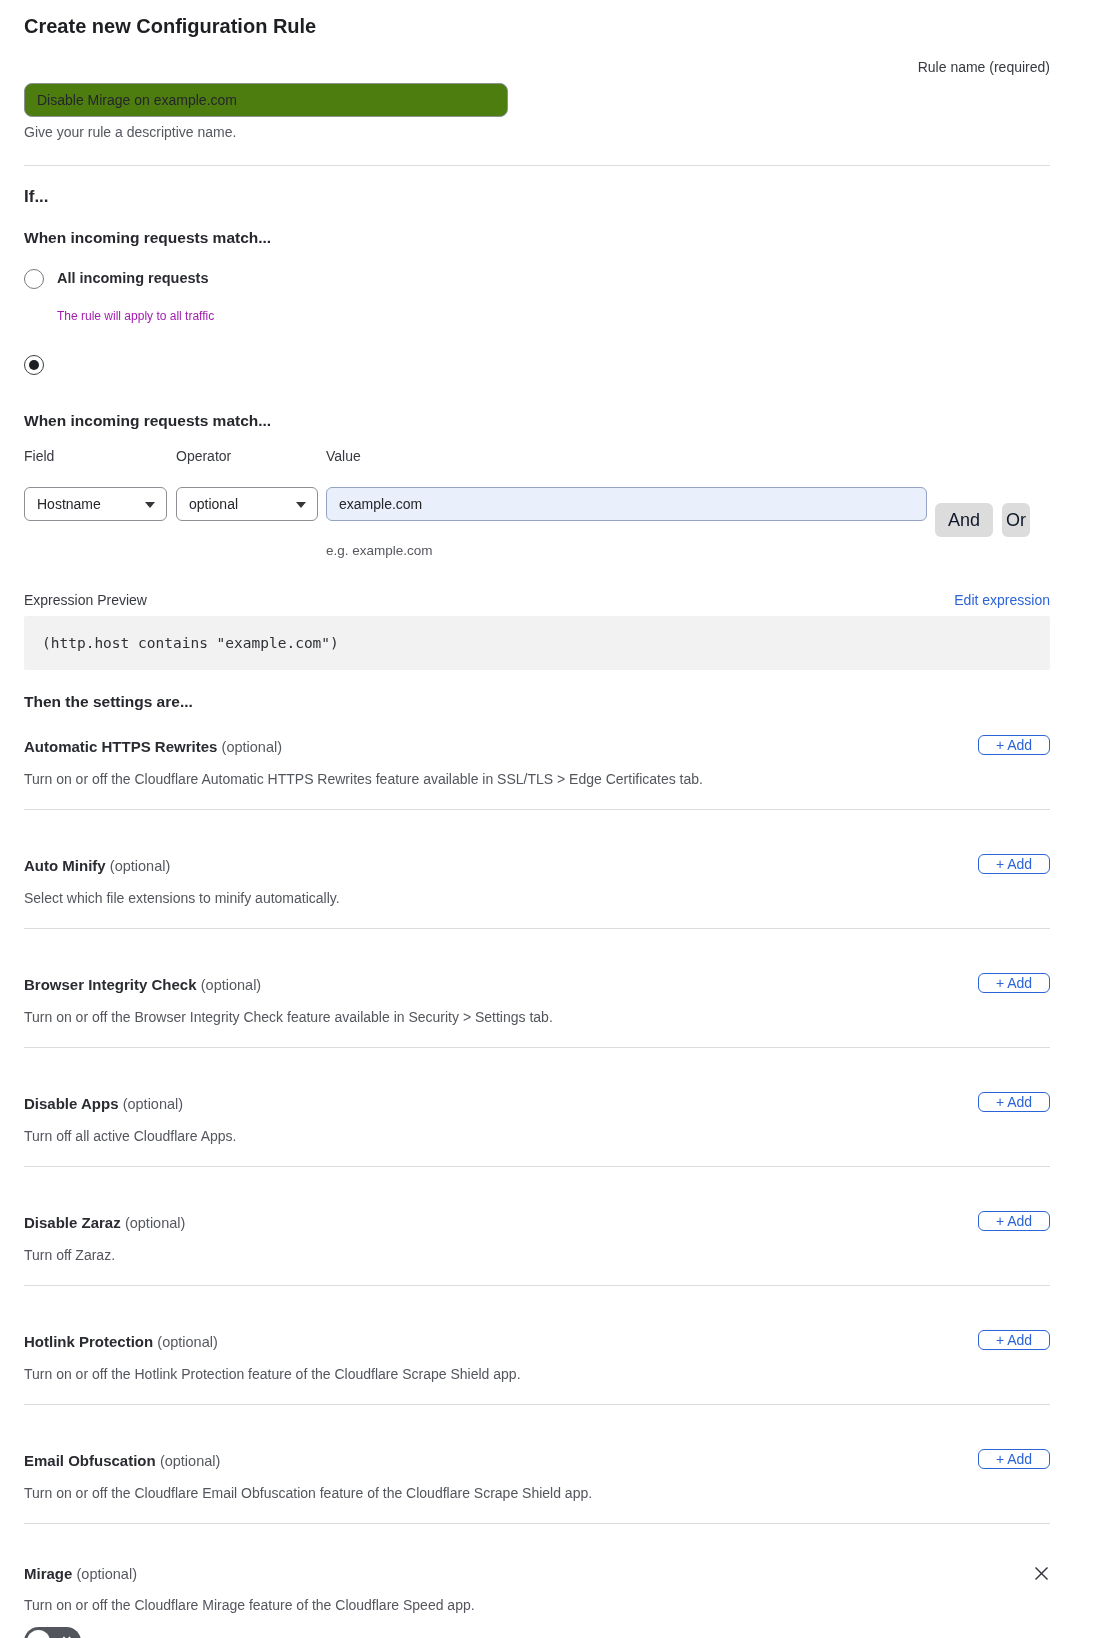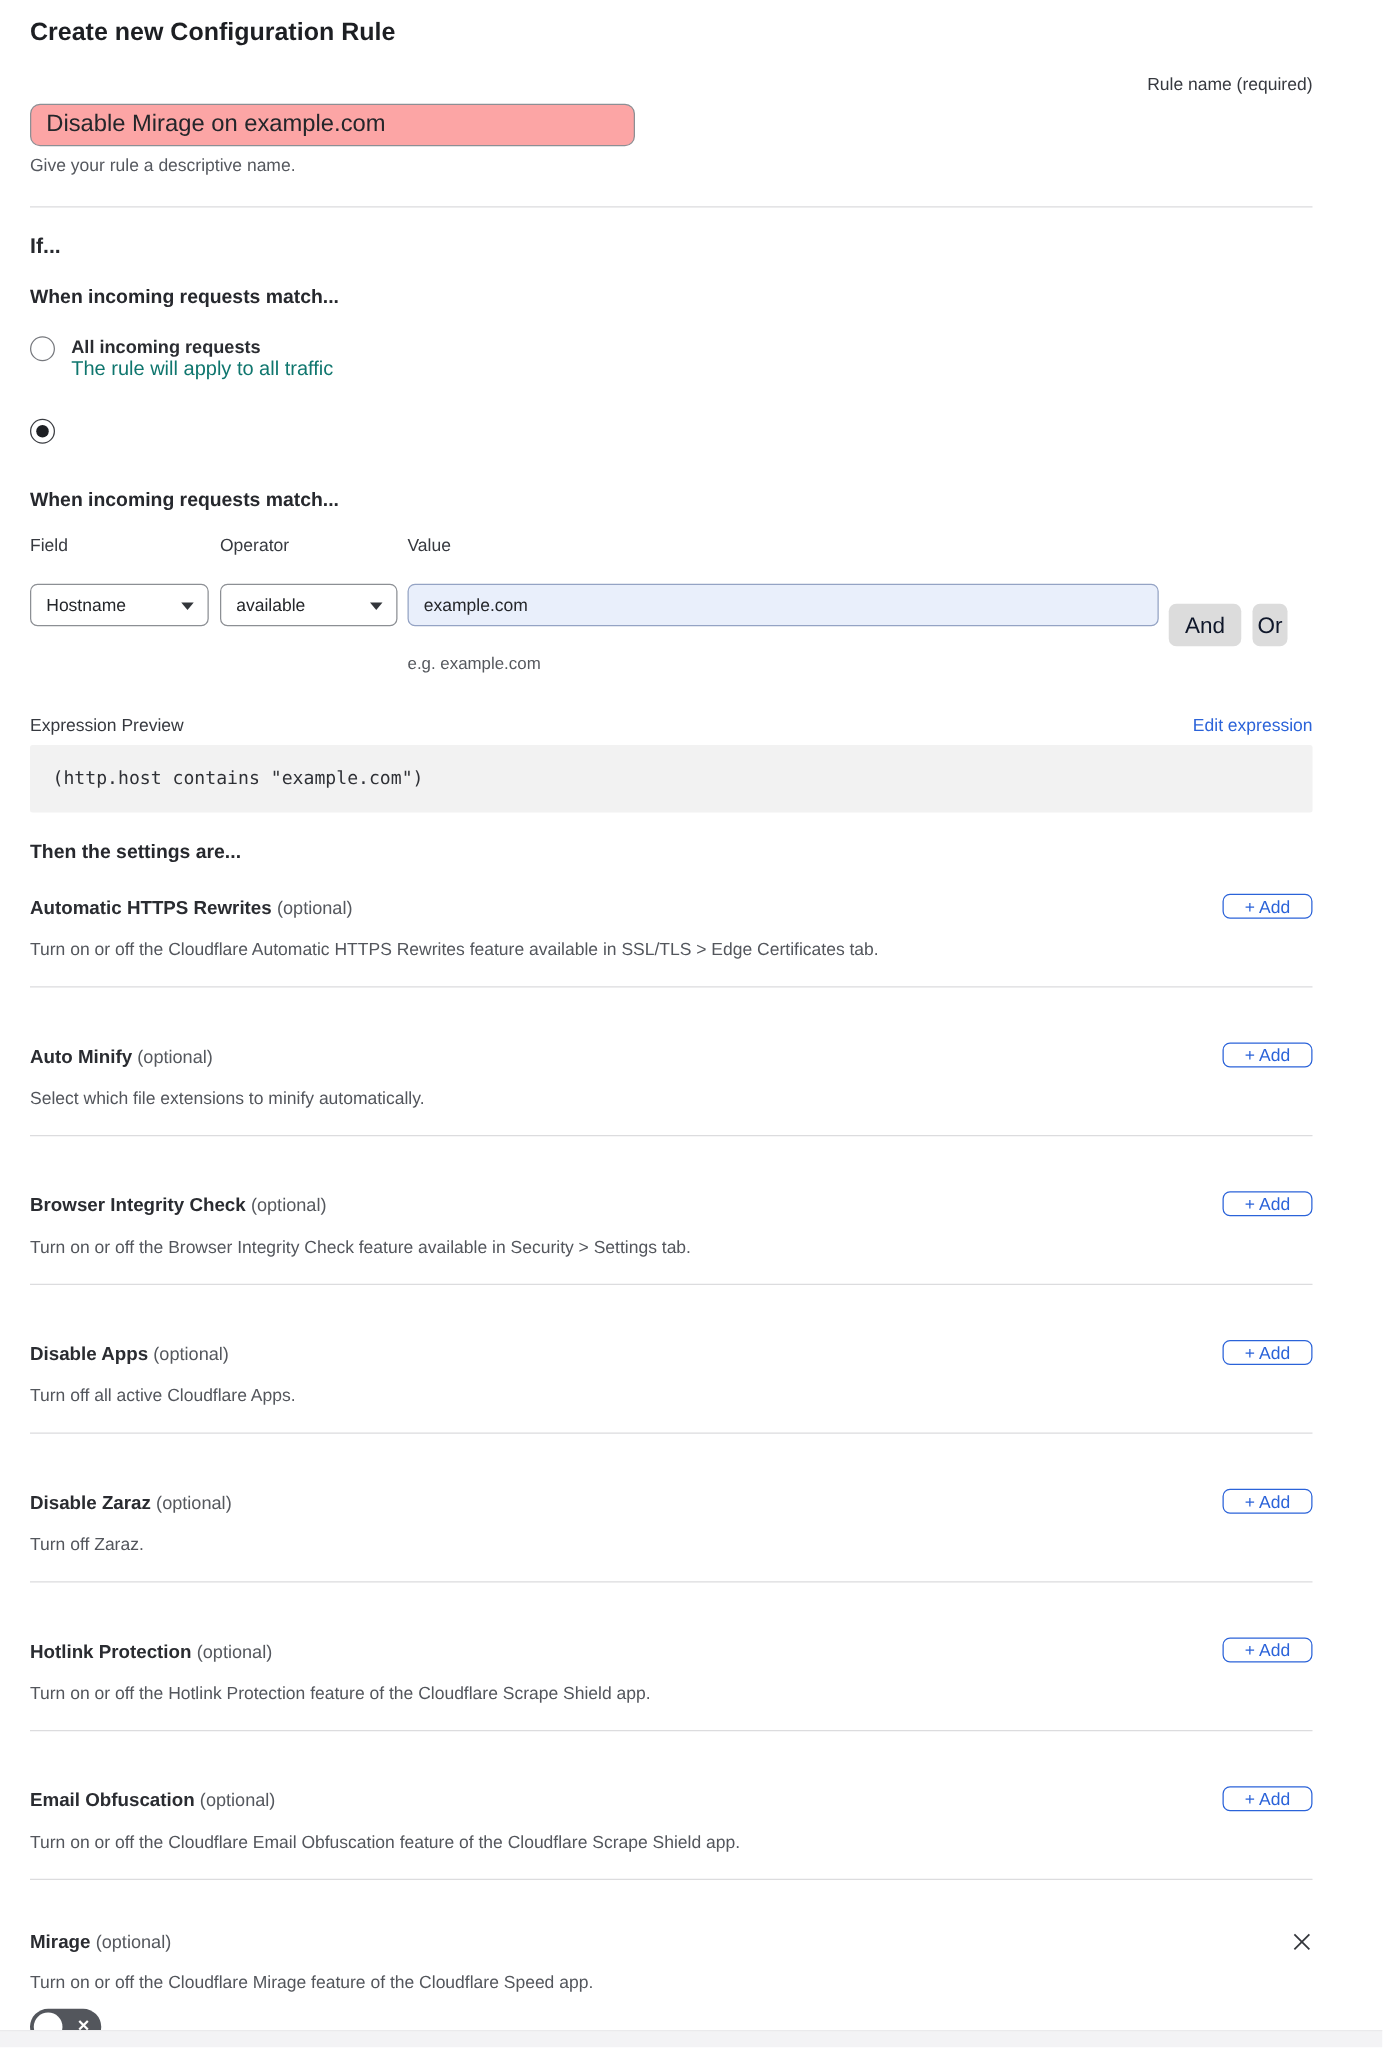--- a/index.html
+++ b/index.html
@@ -18,22 +18,22 @@
     color:var(--text-body);
     position:relative;
   }
   .container{width:1026px;margin-left:24px;padding-top:14px;}
 
   h1.page-title{font-size:20px;line-height:24px;font-weight:bold;color:#1d1f23;margin-bottom:20px;}
 
   .field-label{font-size:14px;line-height:18px;color:#36393f;margin-bottom:7px;text-align:right;}
   .rule-name-input{
     display:block;width:484px;height:34px;border:1px solid var(--border-input);
-    border-radius:8px;padding:0 12px;font-size:19px;color:#24262a;
-    font-family:"Liberation Sans", sans-serif;background:#fca5a5;outline:none;
+    border-radius:8px;padding:0 12px;font-size:14px;color:#24262a;
+    font-family:"Liberation Sans", sans-serif;background:#4d7c0f;outline:none;
   }
   .helper{font-size:14px;line-height:18px;color:var(--text-muted);margin-top:6px;}
 
   .divider{border:none;border-top:1px solid var(--divider);margin-top:24px;}
 
   .h-if{font-size:17px;line-height:22px;font-weight:bold;color:#26282d;margin-top:20px;}
   .h-match{font-size:15.5px;line-height:19px;font-weight:bold;color:#26282d;margin-top:20px;}
 
   .radio-item{display:flex;margin-top:22px;cursor:pointer;}
   .radio-item + .radio-item{margin-top:30px;}
@@ -41,21 +41,21 @@
     width:20px;height:20px;border-radius:50%;border:1.5px solid #77797e;
     background:#fff;flex:0 0 auto;position:relative;margin-top:0px;
   }
   .radio-item.checked .radio-circle{border-color:#3b3d42;}
   .radio-item.checked .radio-circle::after{
     content:"";position:absolute;left:50%;top:50%;transform:translate(-50%,-50%);
     width:10px;height:10px;border-radius:50%;background:#1d1f23;
   }
   .radio-texts{margin-left:13px;}
   .radio-label{font-size:14.5px;line-height:18px;font-weight:bold;color:#2a2c31;}
-  .radio-desc{font-size:16px;line-height:18px;color:#0f766e;margin-top:0;}
+  .radio-desc{font-size:12px;line-height:18px;color:#a21caf;margin-top:20px;}
 
   .builder-labels{display:flex;margin-top:18px;font-size:14px;color:#36393f;}
   .builder-labels .lbl-field{width:152px;}
   .builder-labels .lbl-operator{width:150px;}
   .builder-row{display:flex;margin-top:7px;align-items:center;}
   .select{
     height:34px;border:1px solid var(--border-input);border-radius:6px;background:#fff;
     display:flex;align-items:center;padding:0 30px 0 12px;font-size:14px;color:#24262a;
     position:relative;cursor:pointer;
   }
@@ -158,21 +158,21 @@
     <span class="lbl-operator">Operator</span>
     <span class="lbl-value">Value</span>
   </div>
 
   <div class="builder-row">
     <div class="select sel-field">
       <span>Hostname</span>
       <span class="caret"></span>
     </div>
     <div class="select sel-operator">
-      <span>available</span>
+      <span>optional</span>
       <span class="caret"></span>
     </div>
     <input class="value-input" type="text" value="example.com" style="">
     <button class="gray-btn btn-and">And</button>
     <button class="gray-btn btn-or">Or</button>
   </div>
   <div class="eg-helper">e.g. example.com</div>
 
   <div class="preview-row">
     <span class="preview-label">Expression Preview</span>

